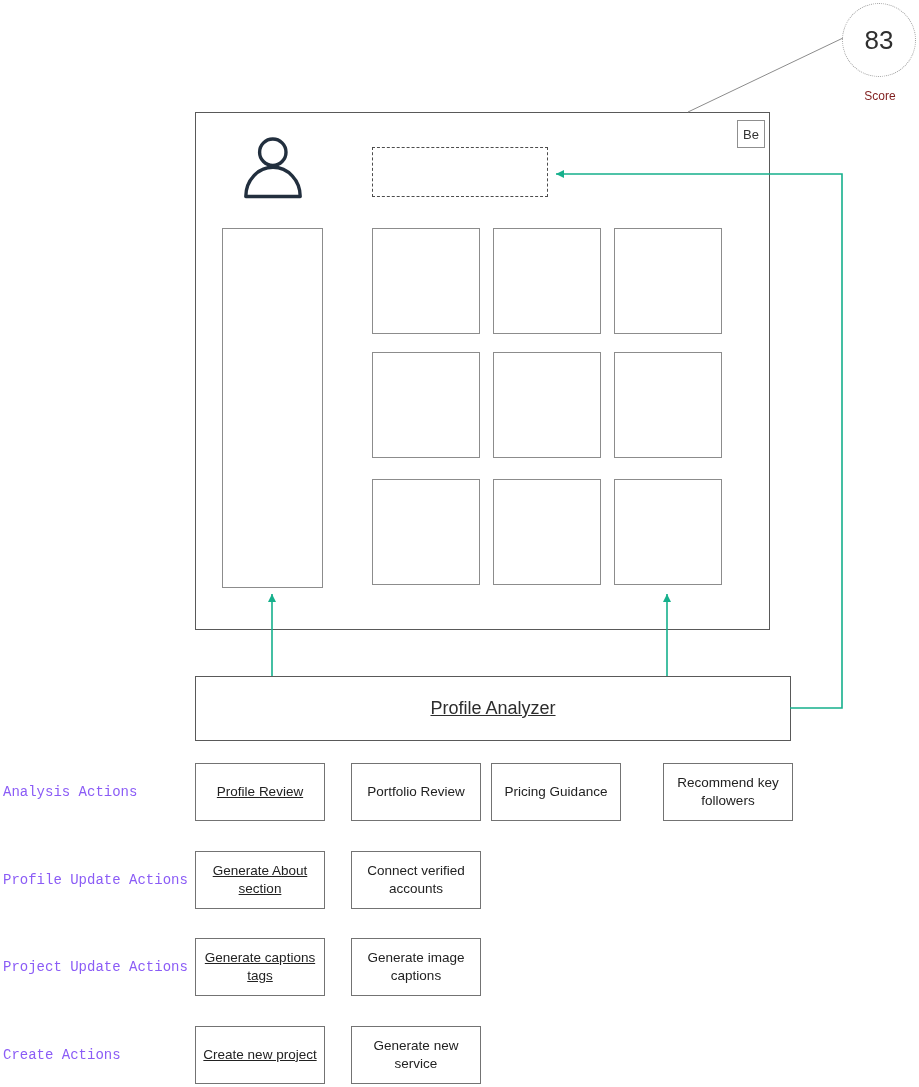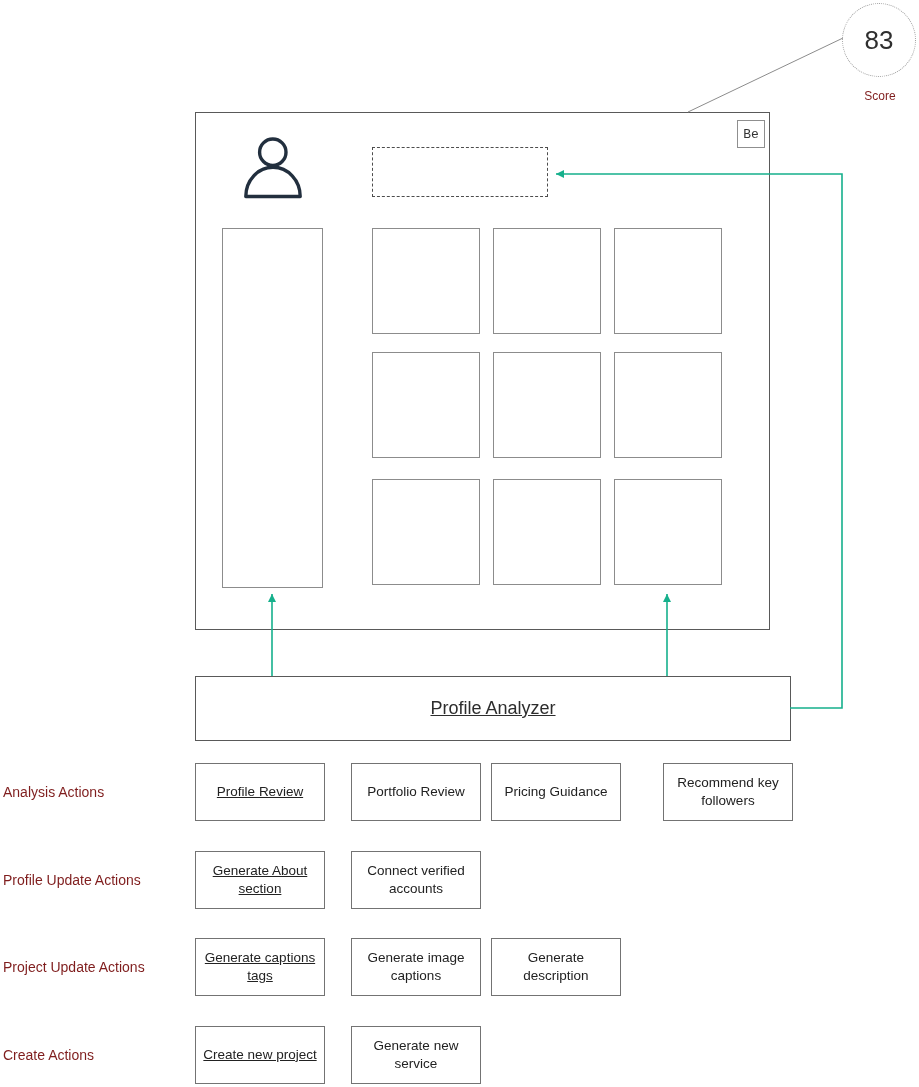--- a/index.html
+++ b/index.html
@@ -46,21 +46,20 @@
     color: #7f1d1d;
   }
   
   .mockup {
     position: absolute;
     left: 195px; top: 112px;
     width: 575px; height: 518px;
     border: 1.5px solid #595959;
     box-sizing: border-box;
     background: #ffffff;
-    font-family: Liberation Mono, monospace;
   }
   .person-icon {
     position: absolute;
     left: 48px; top: 24px;
     width: 58px; height: 62px;
   }
   .be-badge {
     position: absolute;
     left: 541px; top: 7px;
     width: 28px; height: 28px;
@@ -103,22 +102,23 @@
     background: #ffffff;
     text-decoration: underline;
   }
   
   .row-label {
     position: absolute;
     left: 3px;
     height: 58px;
     display: flex; align-items: center;
     font-size: 14px;
-    color: #7f1d1d;
+    color: #8b5cf6;
     white-space: nowrap;
+    font-family: Liberation Mono, monospace;
   }
   .action-btn {
     position: absolute;
     width: 130px; height: 58px;
     border: 1.5px solid #737373;
     box-sizing: border-box;
     display: flex; align-items: center; justify-content: center;
     text-align: center;
     font-size: 13.5px;
     line-height: 1.35;
@@ -185,19 +185,18 @@
   <div class="action-btn r0 c2">Pricing Guidance</div>
   <div class="action-btn r0 c3">Recommend key followers</div>
 
   <div class="row-label r1">Profile Update Actions</div>
   <div class="action-btn r1 c0">Generate About section</div>
   <div class="action-btn r1 c1">Connect verified accounts</div>
 
   <div class="row-label r2">Project Update Actions</div>
   <div class="action-btn r2 c0">Generate captions tags</div>
   <div class="action-btn r2 c1">Generate image captions</div>
-  <div class="action-btn r2 c2">Generate description</div>
 
   <div class="row-label r3">Create Actions</div>
   <div class="action-btn r3 c0">Create new project</div>
   <div class="action-btn r3 c1">Generate new service</div>
 
 </div>
 
 </body></html>

